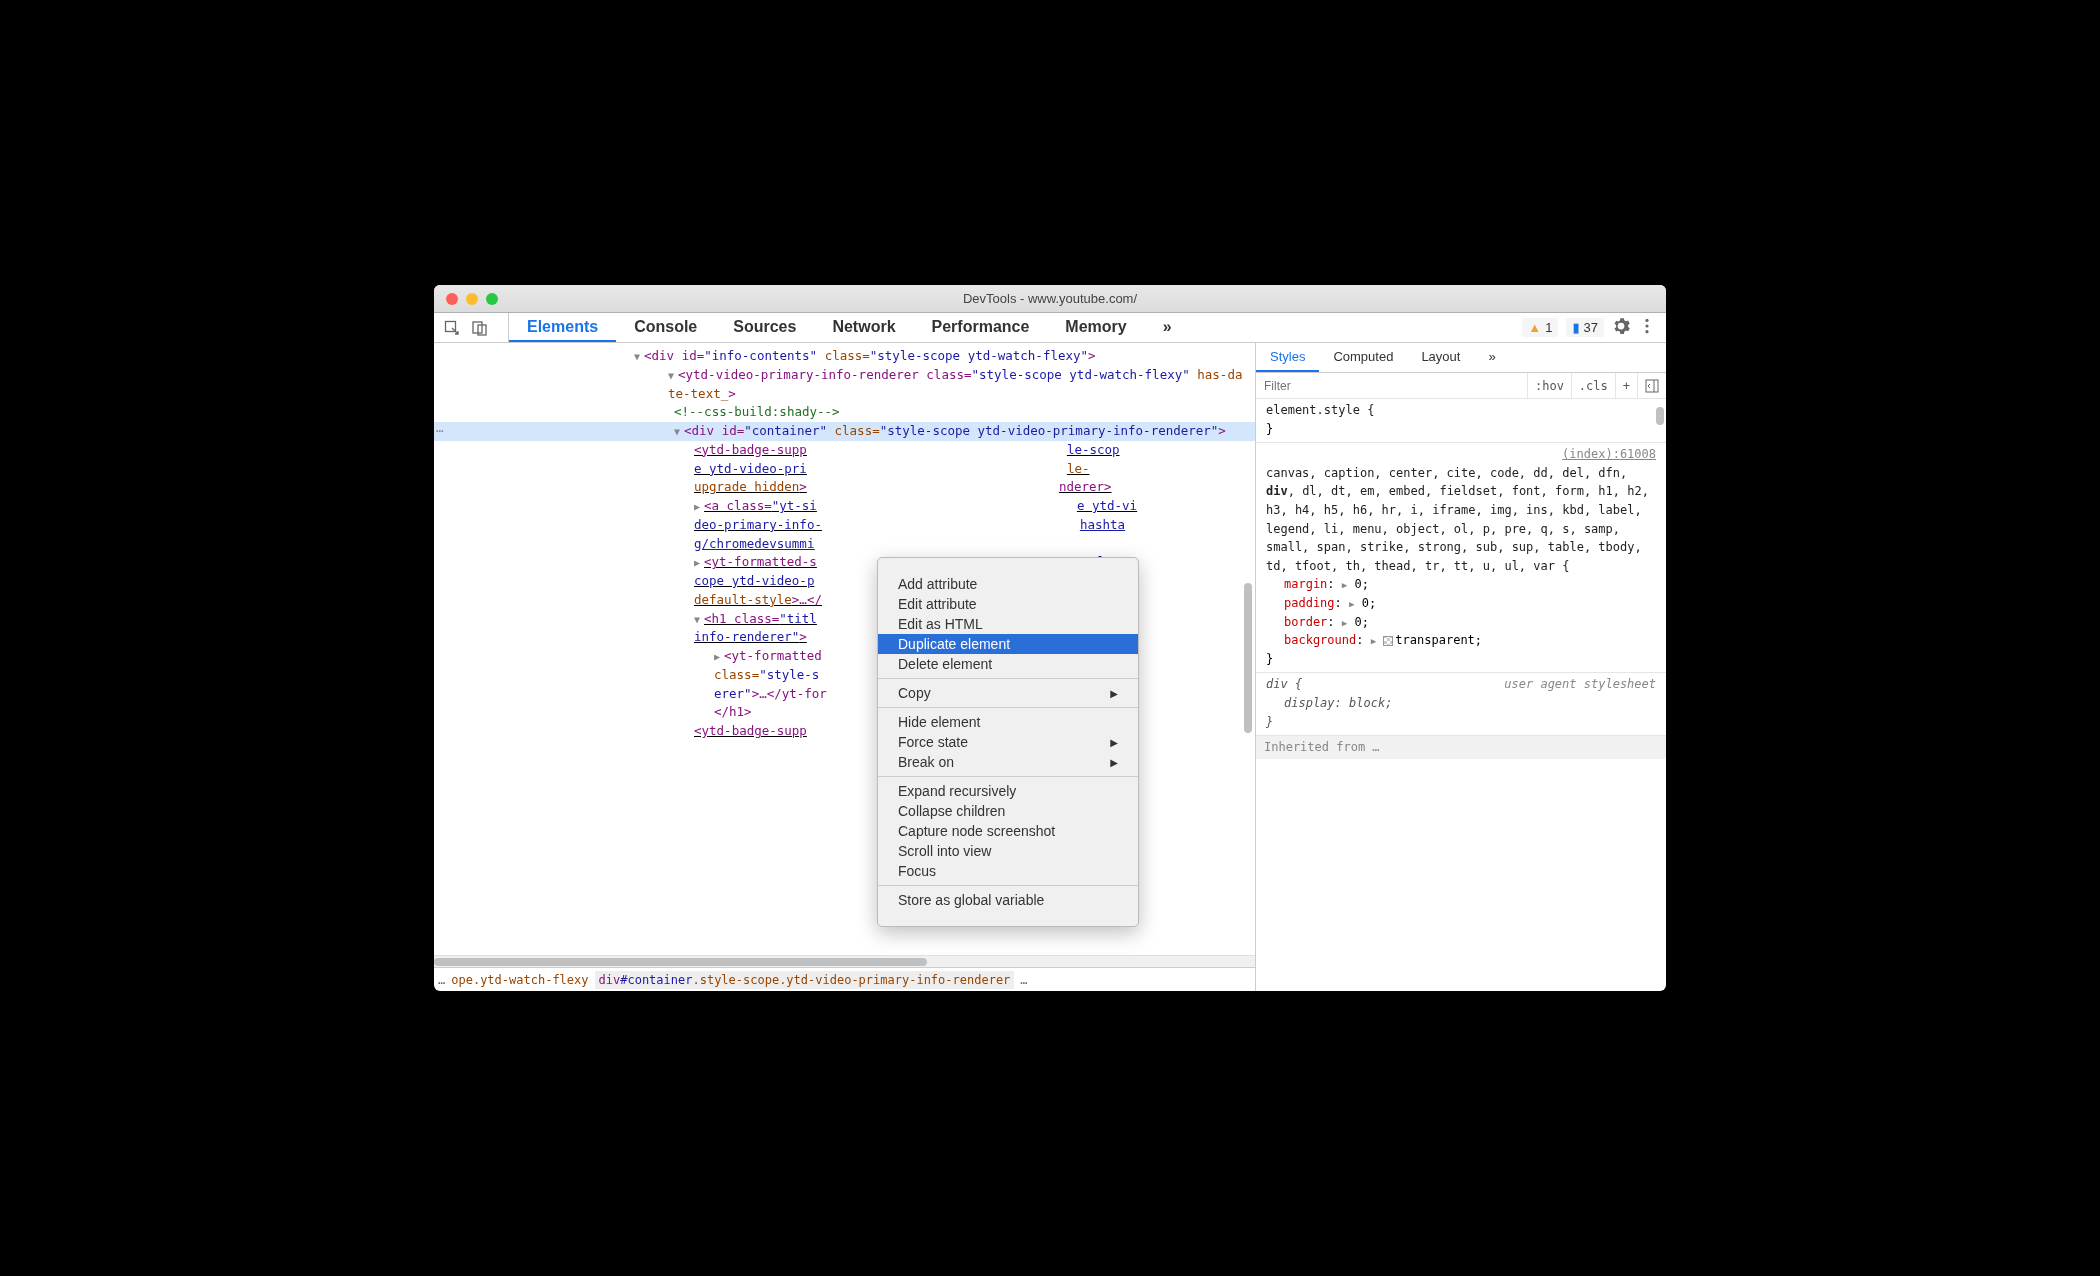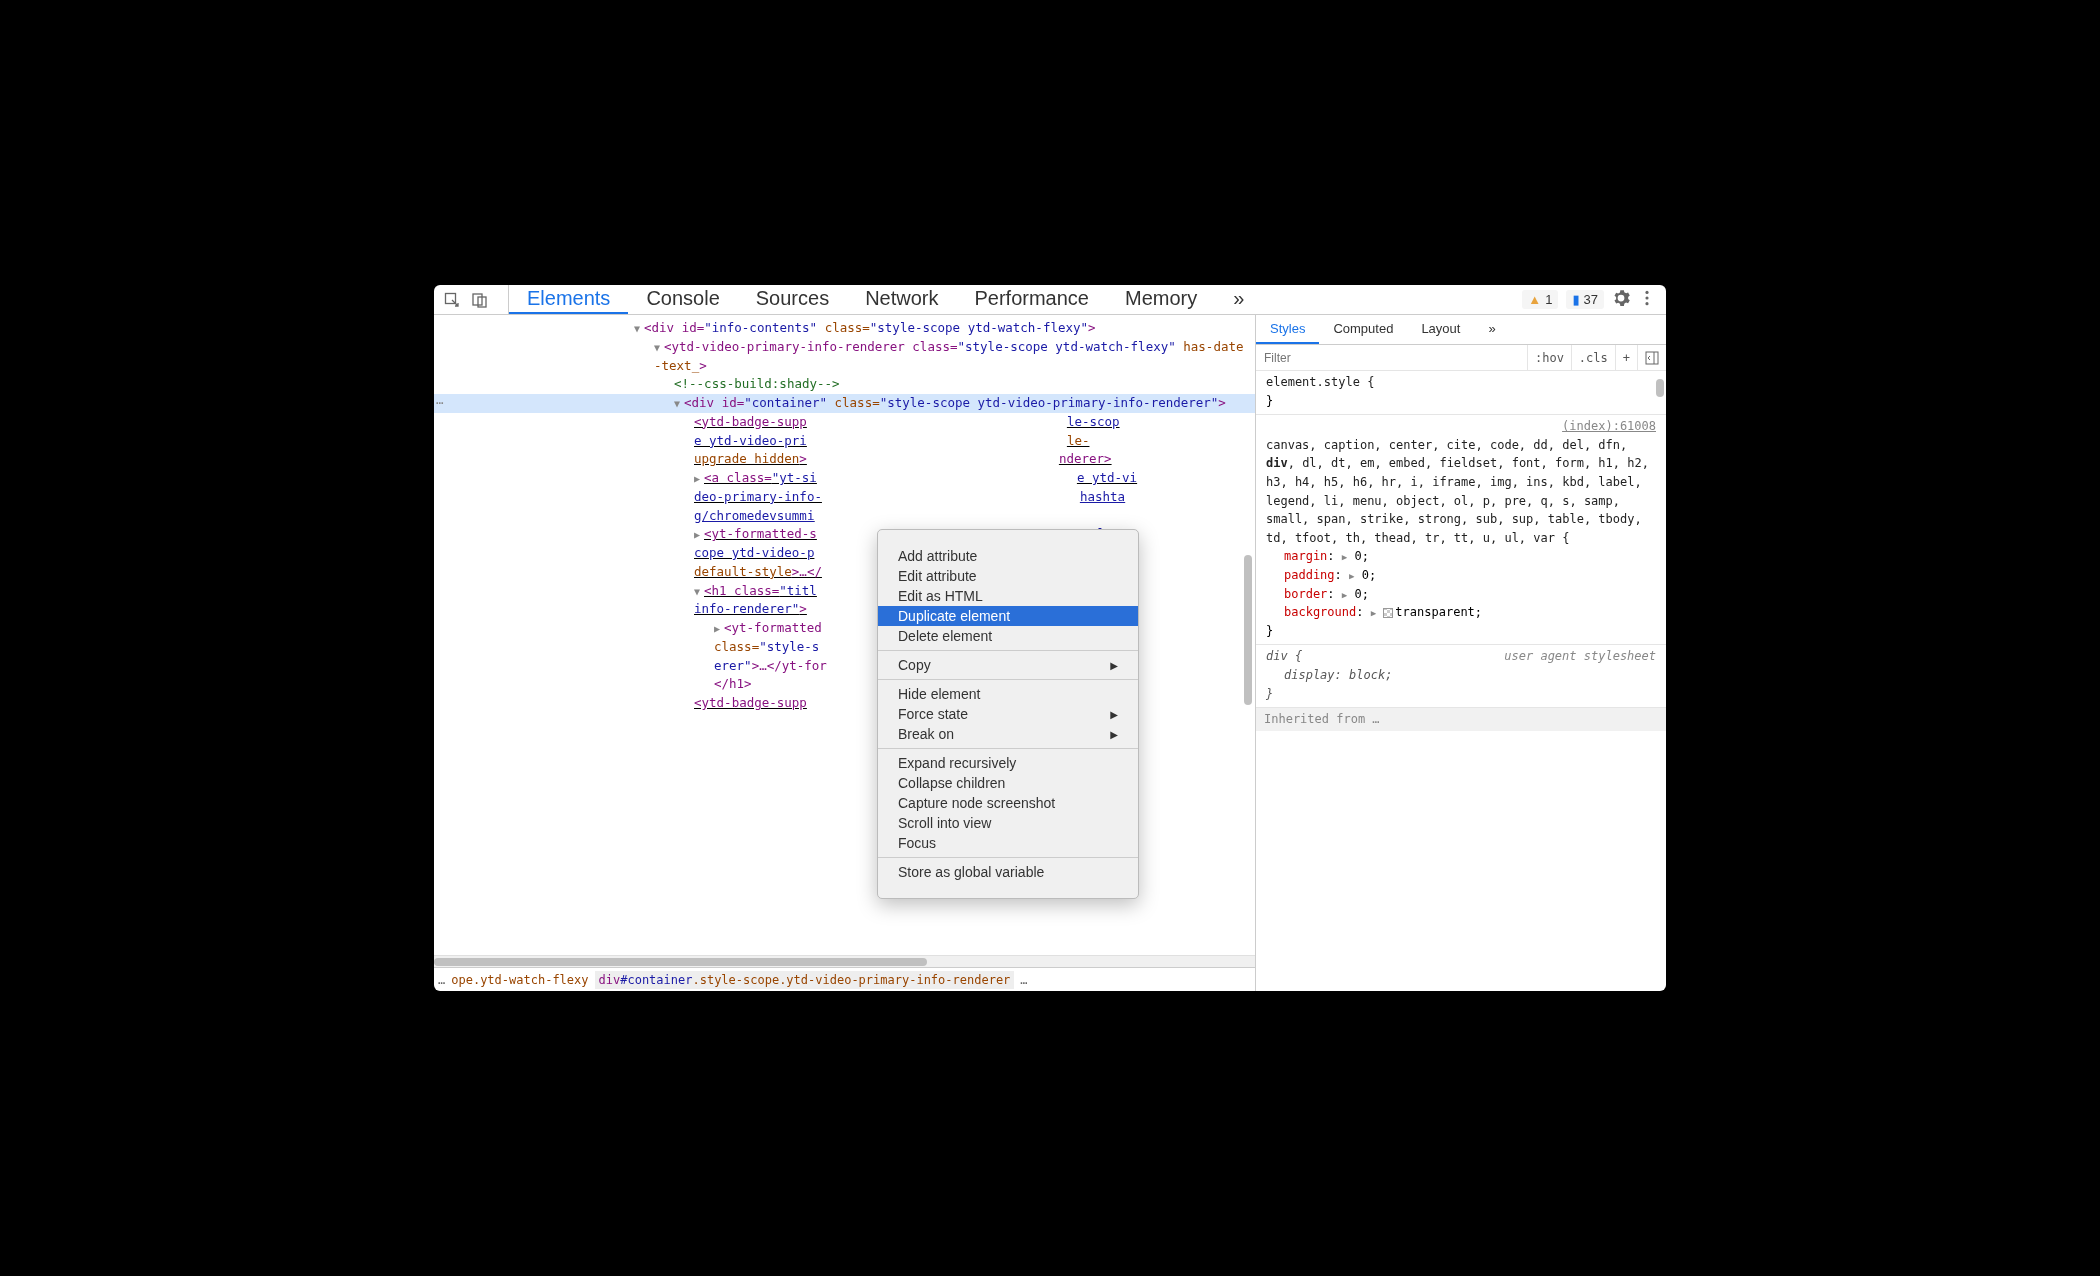--- a/index.html
+++ b/index.html
@@ -72,23 +72,24 @@
       gap: 0;
       flex: 1;
       height: 100%;
       align-items: stretch;
     }
     .toolbar-tab {
       padding: 0 18px;
       display: flex;
       align-items: center;
       color: #333;
-      font-size: 20px;
+      font-size: 16px;
       cursor: pointer;
       border-bottom: 2px solid transparent;
+      font-weight: bold;
     }
     .toolbar-tab.active {
       color: #1a73e8;
       border-bottom-color: #1a73e8;
     }
     .toolbar-right {
       display: flex;
       align-items: center;
       gap: 8px;
     }
@@ -145,21 +146,21 @@
       left: 2px;
       color: #888;
     }
     .dom-wrap {
       padding-left: 20px;
       word-break: break-all;
       white-space: normal;
       text-indent: -16px;
     }
     .dom-wrap.l1 { padding-left: 200px; text-indent: 0; }
-    .dom-wrap.l2 { padding-left: 220px; text-indent: 0; }
+    .dom-wrap.l2 { padding-left: 220px; text-indent: 0; margin-left: 14px; }
     .dom-wrap.l3 { padding-left: 240px; text-indent: 0; }
     .dom-wrap.l4 { padding-left: 260px; text-indent: 0; text-decoration: underline; }
     .dom-wrap.l5 { padding-left: 280px; text-indent: 0; }
     .dom-scrollbar {
       height: 12px;
       background: #f0f0f0;
       border-top: 1px solid #e0e0e0;
       position: relative;
     }
     .dom-scrollbar-thumb {
@@ -343,20 +344,28 @@
       height: 18px;
       background: #c0c0c0;
       border-radius: 4px;
     }
   </style>
 </head>
 <body>
 
 <div class="window">
 
+  <div class="titlebar">
+    <div class="traffic-lights">
+      <div class="traffic-light tl-close"></div>
+      <div class="traffic-light tl-min"></div>
+      <div class="traffic-light tl-max"></div>
+    </div>
+    <div class="window-title">DevTools - www.youtube.com/</div>
+  </div>
 
   <div class="toolbar">
     <div class="toolbar-left-icons">
       <span class="icon-svg">
         <svg viewBox="0 0 16 16" fill="none" stroke="#666" stroke-width="1.3">
             <rect x="1.5" y="1.5" width="10" height="10"></rect>
             <path d="M8 8 L14 14 M11 14 L14 14 L14 11" fill="none"></path>
           </svg>
       </span>
       <span class="icon-svg">

